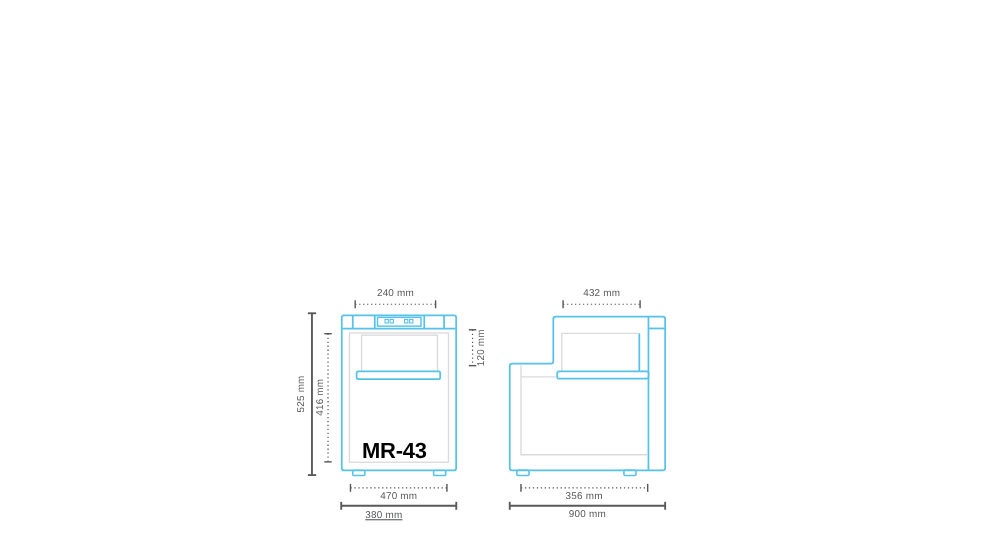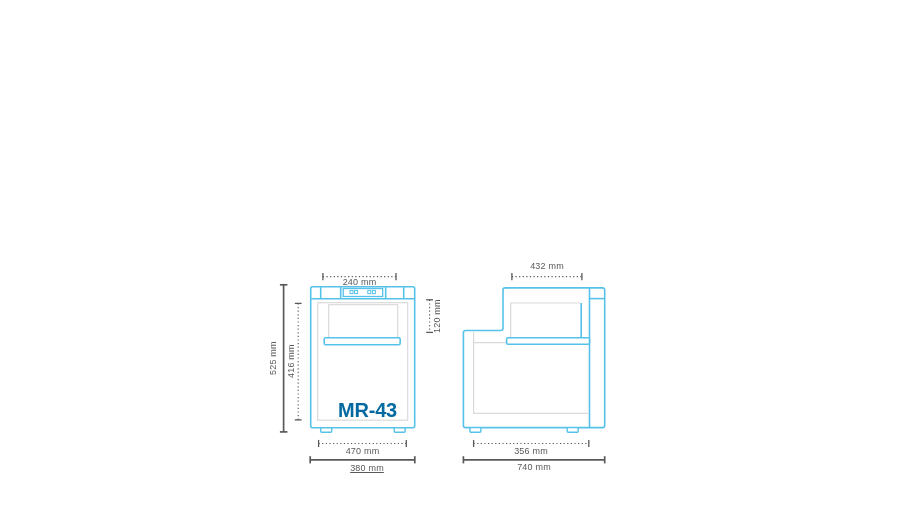--- a/index.html
+++ b/index.html
@@ -27,25 +27,25 @@
     letter-spacing: 0.2px;
     writing-mode: vertical-rl;
     transform: rotate(180deg);
     text-align: center;
     white-space: nowrap;
     width: 11px;
   }
   .model-label {
     position: absolute;
     left: 329px; top: 399px; width: 68px;
-    text-align: right;
+    text-align: left;
     font-size: 20px;
     font-weight: bold;
     letter-spacing: -0.2px;
-    color: #0369a1;
+    color: #000000;
   }
 </style>
 </head>
 <body>
 
 <div id="canvas">
 
   <svg id="lineart" viewBox="0 0 900 506" fill="none" xmlns="http://www.w3.org/2000/svg">
 
     <g stroke-width="1.6" stroke-linejoin="round" stroke="#56C2E9">
@@ -157,32 +157,32 @@
       </g>
 
       <g>
         <line x1="463.4" y1="459.8" x2="604.7" y2="459.8" stroke-width="1.7"></line>
         <line x1="463.4" y1="456.2" x2="463.4" y2="463.4" stroke-width="1.7"></line>
         <line x1="604.7" y1="456.2" x2="604.7" y2="463.4" stroke-width="1.7"></line>
       </g>
     </g>
   </svg>
 
-  <span class="dim-label" style="left:324.5px; top:277px; width:70px;">240 mm</span>
+  <span class="dim-label" style="left:324.5px; top:261px; width:70px;">240 mm</span>
 
   <span class="dim-label" style="left:512px; top:261px; width:70px;">432 mm</span>
 
   <span class="dim-label-v" style="left:268px; top:323px; height:70px;">525 mm</span>
 
   <span class="dim-label-v" style="left:286px; top:326px; height:70px;">416 mm</span>
 
   <span class="dim-label-v" style="left:431.5px; top:281px; height:70px;">120 mm</span>
 
   <span class="dim-label" style="left:327.5px; top:446px; width:70px;">470 mm</span>
 
-  <span class="dim-label" style="left:332px; top:462.5px; width:70px;text-decoration:underline;">380 mm</span>
+  <span class="dim-label" style="left:314px; top:462.5px; width:70px;text-decoration:underline;">380 mm</span>
 
   <span class="dim-label" style="left:496px; top:445.5px; width:70px;">356 mm</span>
 
-  <span class="dim-label" style="left:499px; top:461.5px; width:70px;">740 mm</span>
+  <span class="dim-label" style="left:499px; top:461.5px; width:70px;">900 mm</span>
 
   <span class="model-label">MR-43</span>
 </div>
 
 </body></html>

